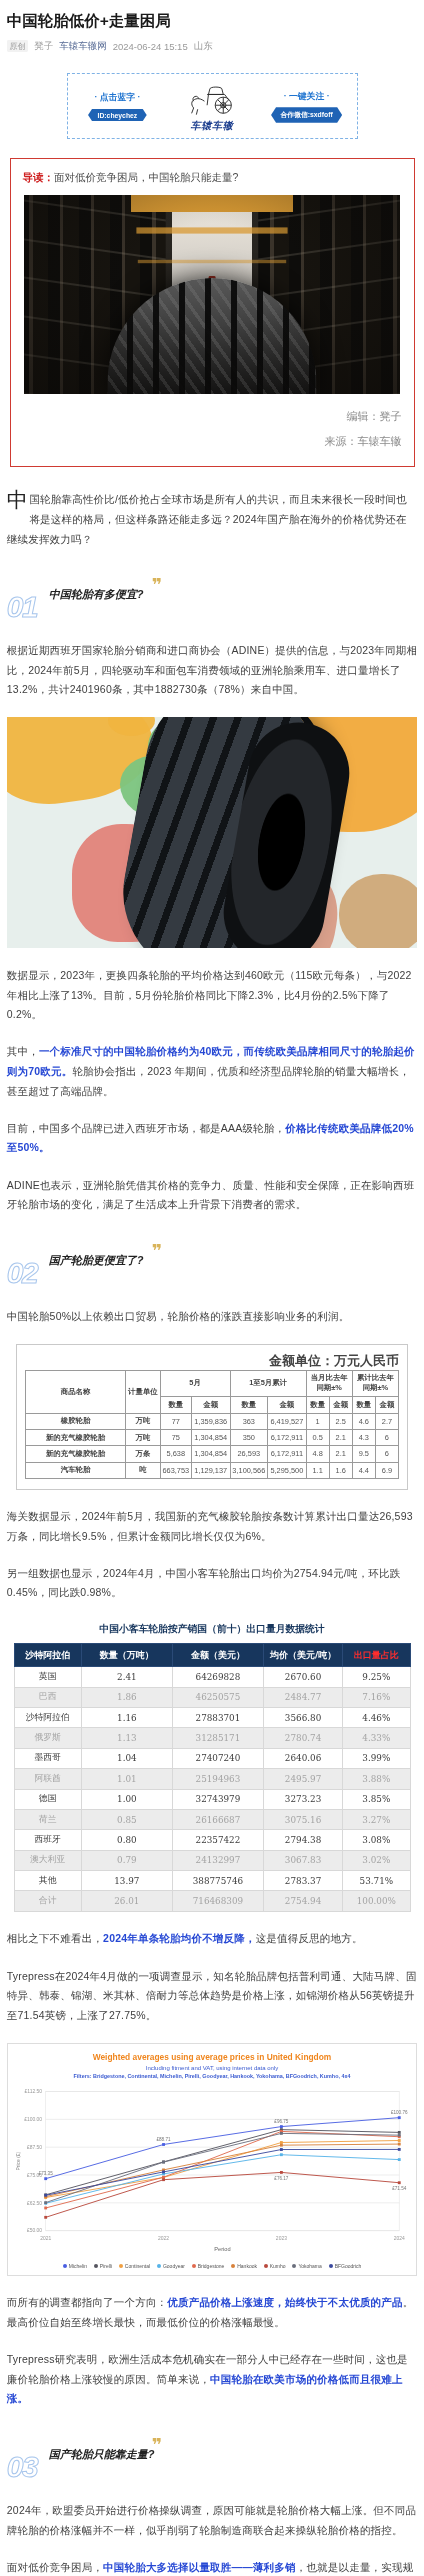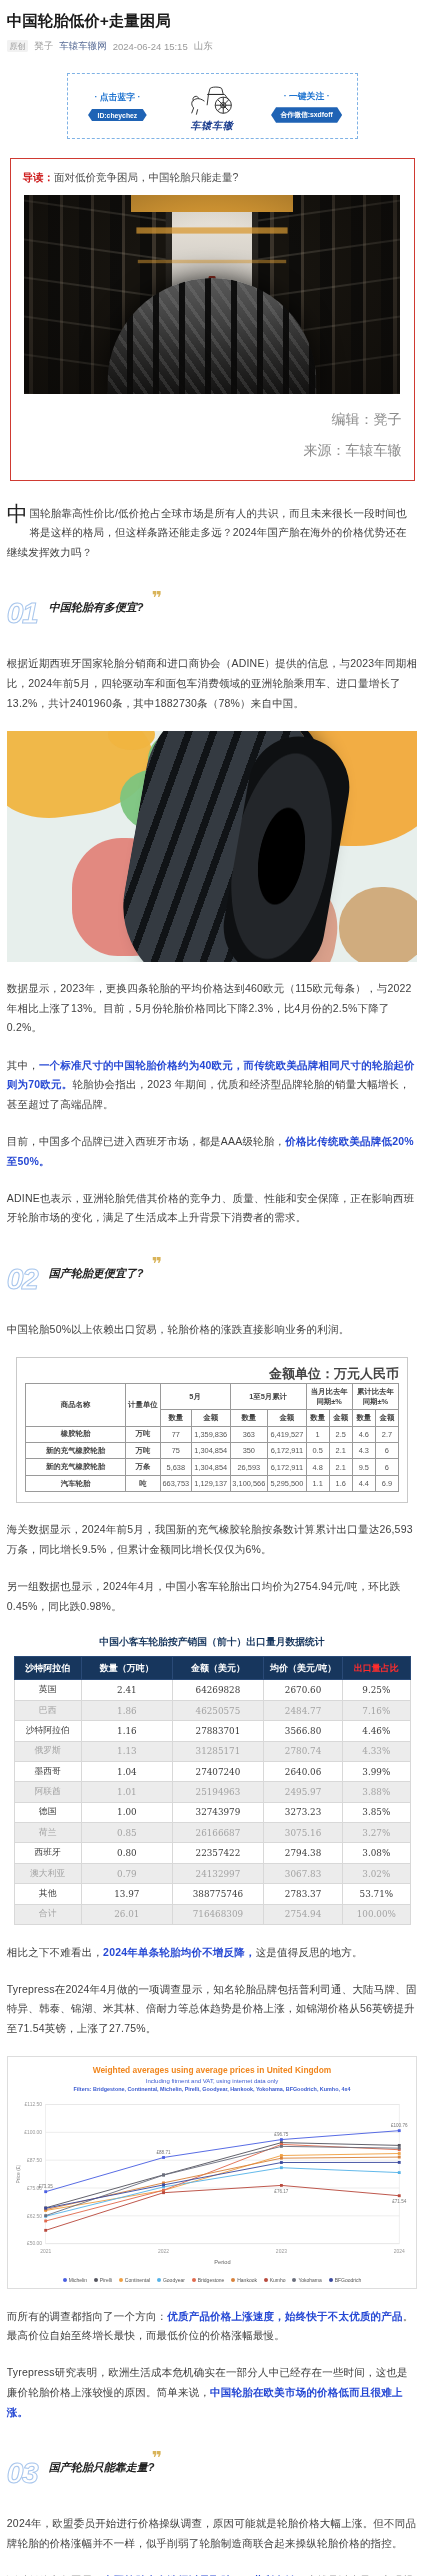--- a/index.html
+++ b/index.html
@@ -25,30 +25,30 @@
   .ribbon { background:#1f63b5; color:#fff; font-size:6.8px; font-weight:bold; padding:2.7px 9.5px; white-space:nowrap;
             clip-path: polygon(7% 0, 93% 0, 100% 50%, 93% 100%, 7% 100%, 0 50%); cursor:pointer; }
   .brand-box { display:flex; flex-direction:column; align-items:center; width:81px; }
   .brand-name { font-size:10px; font-weight:bold; color:#1d3f8f; letter-spacing:0.7px; margin-top:1.4px;
                 font-family:"Liberation Serif", serif; font-style:italic; }
 
   
   .intro-box { margin: 0 9.5px 23px 9.5px; border:1.4px solid #cf3a32; padding: 9.5px 12px 13.5px 12px; }
   .intro-line { font-size:10.5px; line-height:1.7; color:#4a4a4a; margin-bottom:8px; }
   .intro-line .lead { color:#cf2020; font-weight:bold; }
-  .credit { text-align:right; color:#8c8c8c; font-size:14px; line-height:2.2; }
+  .credit { text-align:right; color:#8c8c8c; font-size:11px; line-height:2.2; }
 
   
   .para { font-size:10.5px; line-height:19.6px; color:#3e3e3e; margin: 17.6px 6.8px; letter-spacing:0.2px; }
   .para .em { color:#2648d4; font-weight:bold; }
   .dropcap { float:left; font-size:21px; line-height:20px; padding-right:1.4px; color:#222; }
 
   
   .sec { margin: 26px 6.8px 23px 6.8px; position:relative; height:43px; }
-  .sec-num { position:absolute; left:0; top:8px; font-size:30px; font-weight:bold; font-style:italic;
+  .sec-num { position:absolute; left:0; top:15px; font-size:30px; font-weight:bold; font-style:italic;
              color:#fff; -webkit-text-stroke:1px #a8c6ec; text-stroke:1px #a8c6ec;
              text-shadow:0 0 0.7px #c9dcf4; letter-spacing:-1.4px; }
   .sec-body { margin-left:42px; padding-top:12px; display:inline-block;font-style:italic; }
   .sec-title { font-size:11px; font-weight:bold; color:#222; padding-bottom:4px; }
   .sec-rule { height:2px; width:101px; background:linear-gradient(90deg,#dfb86a,rgba(223,184,106,0)); }
   .sec-quote { position:absolute; left:145px; top:0; color:#d9b45a; font-size:17.6px; font-weight:bold; }
 
   
   .img-warehouse { height:199px; margin:2.7px 1.4px 10.8px 1.4px; position:relative; overflow:hidden;
     background: linear-gradient(180deg,#2b2823 0%, #1e1b17 100%); }

